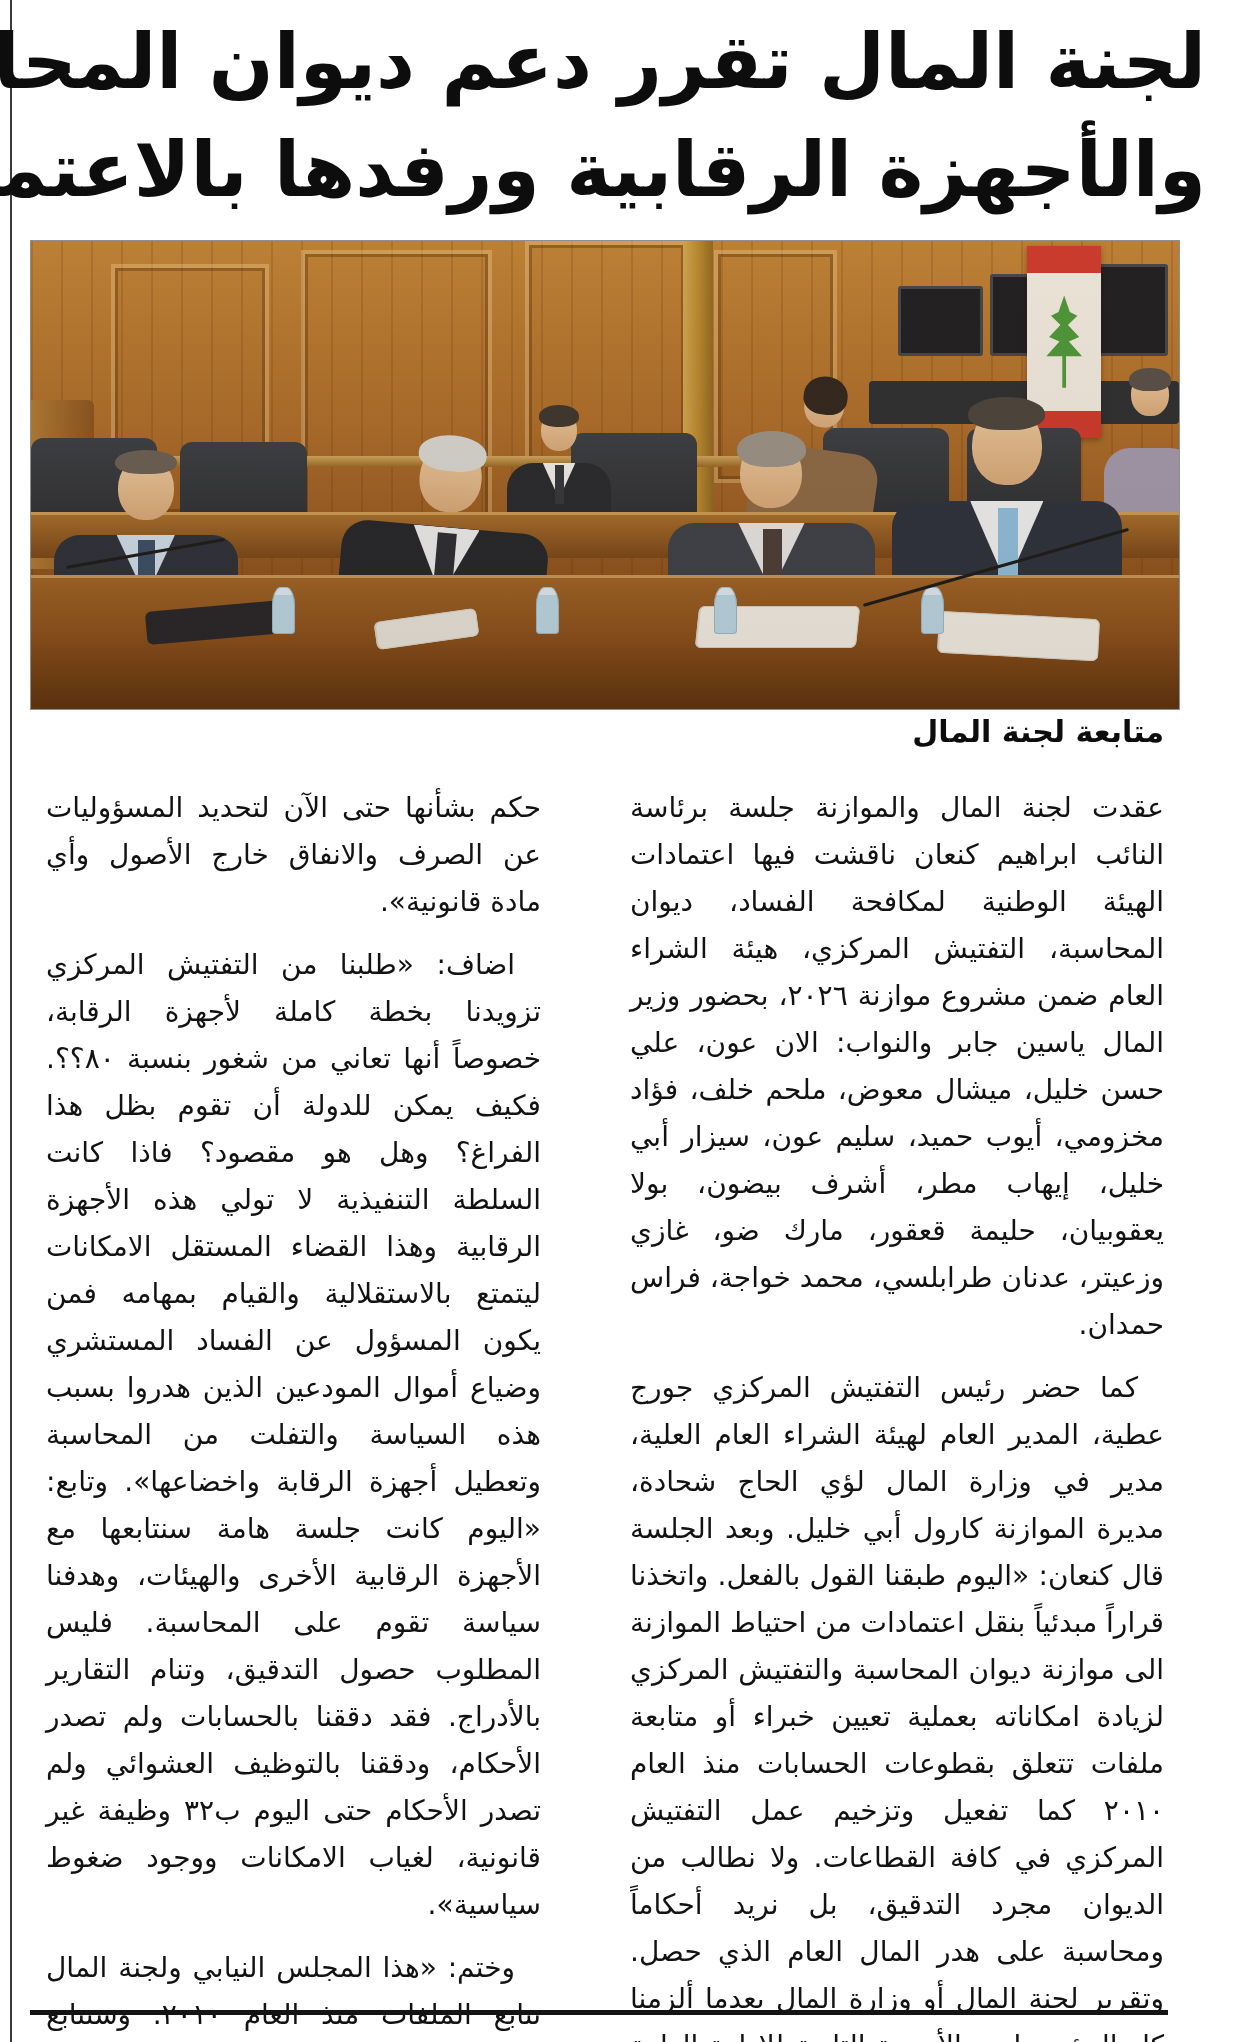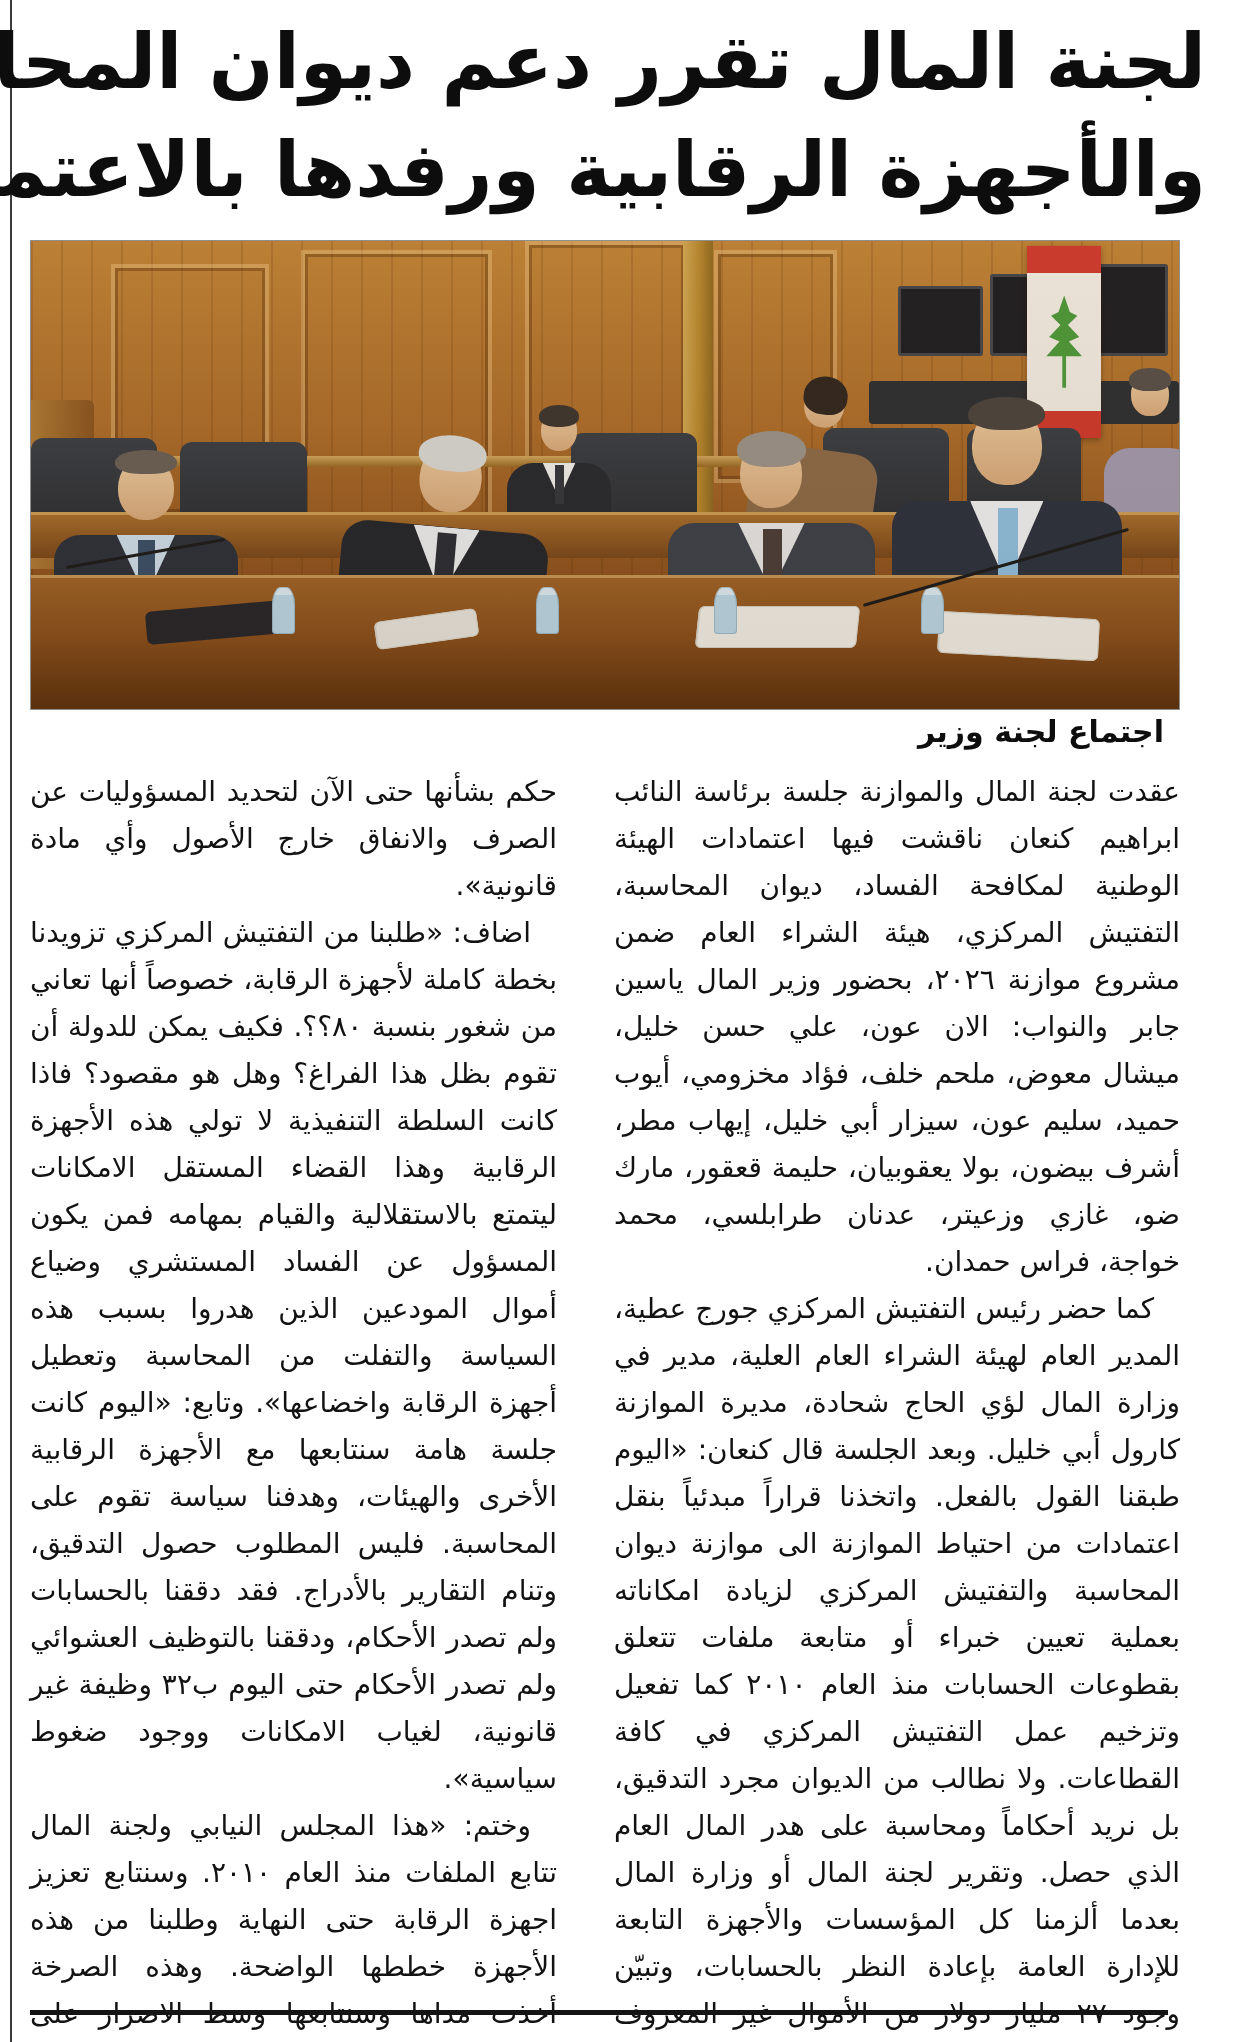--- a/index.html
+++ b/index.html
@@ -76,21 +76,21 @@
   .tone{left:0;top:0;width:100%;height:100%;z-index:10;pointer-events:none;
     background:linear-gradient(180deg,rgba(130,75,20,.07),rgba(60,30,5,.12));}
   
   .caption{position:absolute;top:714px;right:76px;direction:rtl;
     font-size:30px;font-weight:700;color:#0d0d0d;}
   .columns{position:absolute;top:768px;left:30px;width:1150px;direction:rtl;
     display:flex;gap:57px;}
   .col{font-size:28px;line-height:47px;text-align:justify;color:#121212;}
   .col-right{width:566px;}
   .col-left{width:527px;}
-  .col p{margin:0;}
+  .col p{margin:16px;}
   .col p.indent{text-indent:26px;}
   .bottom-rule{position:absolute;top:2010px;left:30px;width:1138px;height:5px;background:#141414;}
 </style>
 </head>
 <body>
 
 <div class="edge-rule"></div>
 
 <div class="headline">
   <div class="hl">لجنة المال تقرر دعم ديوان المحاسبة</div>
@@ -189,21 +189,21 @@
   <div class="prop folder"></div>
   <div class="prop bottle b1"></div>
   <div class="prop bottle b2"></div>
   <div class="prop bottle b3"></div>
   <div class="prop bottle b4"></div>
   <div class="mic mic1"></div>
   <div class="mic mic2"></div>
   <div class="tone"></div>
 </div>
 
-<div class="caption">اجتماع لجنة وزير</div>
+<div class="caption">متابعة لجنة المال</div>
 
 <div class="columns">
   <div class="col col-right">
     <p>عقدت لجنة المال والموازنة جلسة برئاسة النائب ابراهيم كنعان ناقشت فيها اعتمادات الهيئة الوطنية لمكافحة الفساد، ديوان المحاسبة، التفتيش المركزي، هيئة الشراء العام ضمن مشروع موازنة ٢٠٢٦، بحضور وزير المال ياسين جابر والنواب: الان عون، علي حسن خليل، ميشال معوض، ملحم خلف، فؤاد مخزومي، أيوب حميد، سليم عون، سيزار أبي خليل، إيهاب مطر، أشرف بيضون، بولا يعقوبيان، حليمة قعقور، مارك ضو، غازي وزعيتر، عدنان طرابلسي، محمد خواجة، فراس حمدان.</p>
     <p class="indent">كما حضر رئيس التفتيش المركزي جورج عطية، المدير العام لهيئة الشراء العام العلية، مدير في وزارة المال لؤي الحاج شحادة، مديرة الموازنة كارول أبي خليل. وبعد الجلسة قال كنعان: «اليوم طبقنا القول بالفعل. واتخذنا قراراً مبدئياً بنقل اعتمادات من احتياط الموازنة الى موازنة ديوان المحاسبة والتفتيش المركزي لزيادة امكاناته بعملية تعيين خبراء أو متابعة ملفات تتعلق بقطوعات الحسابات منذ العام ٢٠١٠ كما تفعيل وتزخيم عمل التفتيش المركزي في كافة القطاعات. ولا نطالب من الديوان مجرد التدقيق، بل نريد أحكاماً ومحاسبة على هدر المال العام الذي حصل. وتقرير لجنة المال أو وزارة المال بعدما ألزمنا كل المؤسسات والأجهزة التابعة للإدارة العامة بإعادة النظر بالحسابات، وتبيّن وجود ٢٧ مليار دولار من الأموال غير المعروف كيفية صرفها، ولم يصدر أي</p>
   </div>
   <div class="col col-left">
     <p>حكم بشأنها حتى الآن لتحديد المسؤوليات عن الصرف والانفاق خارج الأصول وأي مادة قانونية».</p>
     <p class="indent">اضاف: «طلبنا من التفتيش المركزي تزويدنا بخطة كاملة لأجهزة الرقابة، خصوصاً أنها تعاني من شغور بنسبة ٨٠؟؟. فكيف يمكن للدولة أن تقوم بظل هذا الفراغ؟ وهل هو مقصود؟ فاذا كانت السلطة التنفيذية لا تولي هذه الأجهزة الرقابية وهذا القضاء المستقل الامكانات ليتمتع بالاستقلالية والقيام بمهامه فمن يكون المسؤول عن الفساد المستشري وضياع أموال المودعين الذين هدروا بسبب هذه السياسة والتفلت من المحاسبة وتعطيل أجهزة الرقابة واخضاعها». وتابع: «اليوم كانت جلسة هامة سنتابعها مع الأجهزة الرقابية الأخرى والهيئات، وهدفنا سياسة تقوم على المحاسبة. فليس المطلوب حصول التدقيق، وتنام التقارير بالأدراج. فقد دققنا بالحسابات ولم تصدر الأحكام، ودققنا بالتوظيف العشوائي ولم تصدر الأحكام حتى اليوم ب٣٢ وظيفة غير قانونية، لغياب الامكانات ووجود ضغوط سياسية».</p>
     <p class="indent">وختم: «هذا المجلس النيابي ولجنة المال تتابع الملفات منذ العام ٢٠١٠. وسنتابع تعزيز اجهزة الرقابة حتى النهاية وطلبنا من هذه الأجهزة خططها الواضحة. وهذه الصرخة أخذت مداها وسنتابعها وسط الاصرار على أجهزة تقوم بواجباتها وأن تكون هذه سياسات الحكومة التي تلتزم بها لا مجرد شعارات».</p>

